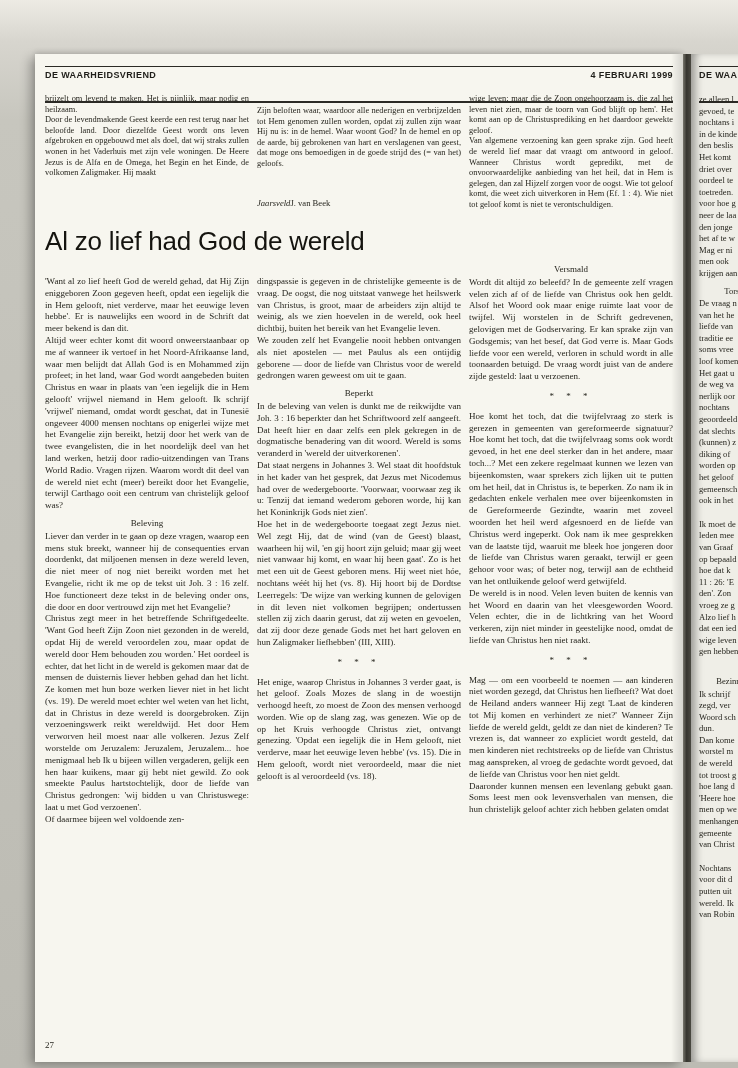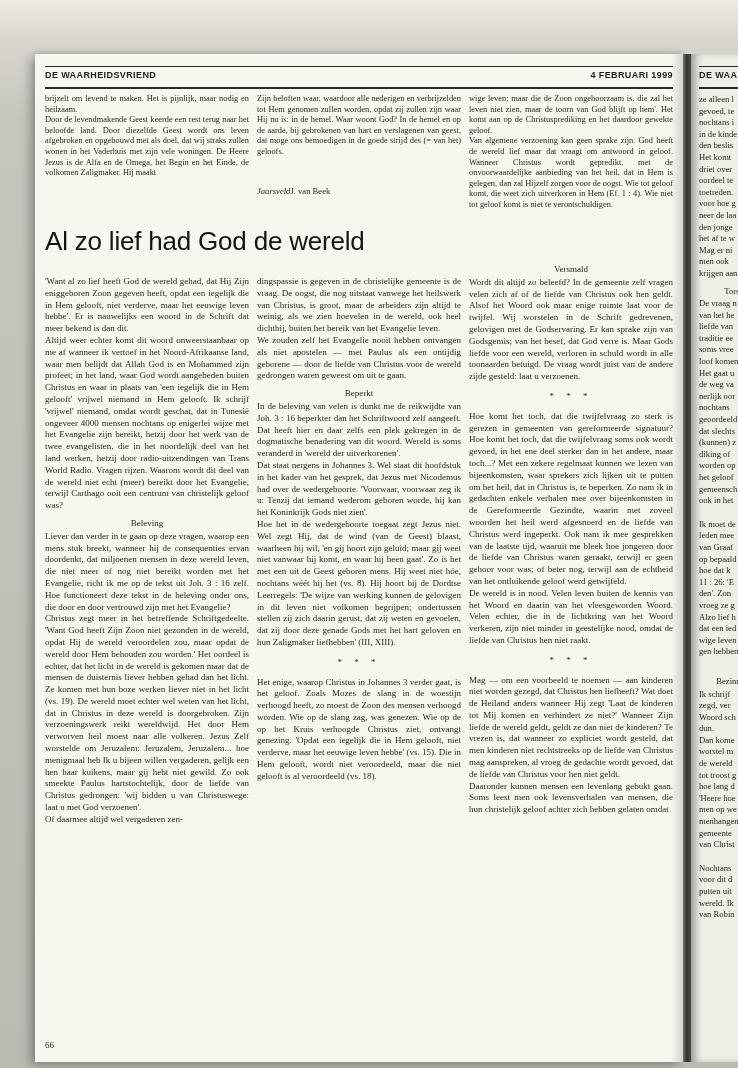--- a/index.html
+++ b/index.html
@@ -32,42 +32,42 @@
   
   .page2 {
     position:absolute; left:691px; top:54px; width:47px; height:1008px;
     background:#efeee7; overflow:hidden;
     box-shadow:inset 7px 0 9px -3px rgba(0,0,0,.38);
   }
   
   .masthead-bar {
     position:absolute; left:10px; right:10px; top:12px;
     border-top:1px solid #2b2a25; border-bottom:2px solid #2b2a25;
-    padding:3px 0 7px;
+    padding:3px 0 21px;
     display:flex; justify-content:space-between; align-items:baseline;
     font-family:"Liberation Sans","DejaVu Sans",sans-serif;
     font-weight:bold; font-size:9px; letter-spacing:.4px; color:#1f1e19;
     white-space:nowrap; overflow:hidden;
   }
   .page2 .masthead-bar { left:8px; right:0; }
   
   .col {
     position:absolute; width:204px; overflow:hidden;
     font-size:9px; line-height:11.8px; text-align:justify;
     color:#27261f;
   }
   .col.small { font-size:8.4px; line-height:10.6px; }
   .col p { margin:0;font-family:Liberation Serif, serif; }
   .col h3 { font-size:inherit; font-weight:normal; margin:6px 0 1px; text-align:center; }
   .col h3:first-child { margin-top:0; }
   .stars { text-align:center; letter-spacing:5px; margin:8px 0; color:#27261f; }
   .gap { height:12px; }
   .frag { white-space:nowrap; }
   .topcol1 { left:10px;  top:40px; height:130px; }
-  .topcol2 { left:222px; top:40px; height:132px; }
+  .topcol2 { left:222px; top:52px; height:132px; }
   .topcol3 { left:434px; top:40px; height:168px; }
   .byline {
     display:flex; justify-content:flex-start;
     margin-top:28px; font-size:8.6px;
   }
   .byline .place { font-style:italic; }
   .headline {
     position:absolute; left:10px; top:172px; width:430px;
     font-family:"Liberation Sans","DejaVu Sans",sans-serif;
     font-weight:normal; font-size:26px; letter-spacing:-.2px; color:#15140f;
@@ -114,21 +114,21 @@
       </div>
 
     <h1 class="headline">Al zo lief had God de wereld</h1>
 
     <div class="col bodycol1">
         <p>'Want al zo lief heeft God de wereld gehad, dat Hij Zijn eniggeboren Zoon gegeven heeft, opdat een iegelijk die in Hem gelooft, niet verderve, maar het eeuwige leven hebbe'. Er is nauwelijks een woord in de Schrift dat meer bekend is dan dit.</p>
         <p>Altijd weer echter komt dit woord onweerstaanbaar op me af wanneer ik vertoef in het Noord-Afrikaanse land, waar men belijdt dat Allah God is en Mohammed zijn profeet; in het land, waar God wordt aangebeden buiten Christus en waar in plaats van 'een iegelijk die in Hem gelooft' vrijwel niemand in Hem gelooft. Ik schrijf 'vrijwel' niemand, omdat wordt geschat, dat in Tunesië ongeveer 4000 mensen nochtans op enigerlei wijze met het Evangelie zijn bereikt, hetzij door het werk van de twee evangelisten, die in het noordelijk deel van het land werken, hetzij door radio-uitzendingen van Trans World Radio. Vragen rijzen. Waarom wordt dit deel van de wereld niet echt (meer) bereikt door het Evangelie, terwijl Carthago ooit een centrum van christelijk geloof was?</p>
         <h3>Beleving</h3>
         <p>Liever dan verder in te gaan op deze vragen, waarop een mens stuk breekt, wanneer hij de consequenties ervan doordenkt, dat miljoenen mensen in deze wereld leven, die niet meer of nog niet bereikt worden met het Evangelie, richt ik me op de tekst uit Joh. 3 : 16 zelf. Hoe functioneert deze tekst in de beleving onder ons, die door en door vertrouwd zijn met het Evangelie?</p>
         <p>Christus zegt meer in het betreffende Schriftgedeelte. 'Want God heeft Zijn Zoon niet gezonden in de wereld, opdat Hij de wereld veroordelen zou, maar opdat de wereld door Hem behouden zou worden.' Het oordeel is echter, dat het licht in de wereld is gekomen maar dat de mensen de duisternis liever hebben gehad dan het licht. Ze komen met hun boze werken liever niet in het licht (vs. 19). De wereld moet echter wel weten van het licht, dat in Christus in deze wereld is doorgebroken. Zijn verzoeningswerk reikt wereldwijd. Het door Hem verworven heil moest naar alle volkeren. Jezus Zelf worstelde om Jeruzalem: Jeruzalem, Jeruzalem... hoe menigmaal heb Ik u bijeen willen vergaderen, gelijk een hen haar kuikens, maar gij hebt niet gewild. Zo ook smeekte Paulus hartstochtelijk, door de liefde van Christus gedrongen: 'wij bidden u van Christuswege: laat u met God verzoenen'.</p>
-        <p>Of daarmee altijd wel vergaderen zen-</p>
+        <p>Of daarmee bijeen wel voldoende zen-</p>
       </div>
     <div class="col bodycol2">
         <p>dingspassie is gegeven in de christelijke gemeente is de vraag. De oogst, die nog uitstaat vanwege het heilswerk van Christus, is groot, maar de arbeiders zijn altijd te weinig, als we zien hoevelen in de wereld, ook heel dichtbij, buiten het bereik van het Evangelie leven.</p>
         <p>We zouden zelf het Evangelie nooit hebben ontvangen als niet apostelen — met Paulus als een ontijdig geborene — door de liefde van Christus voor de wereld gedrongen waren geweest om uit te gaan.</p>
         <h3>Beperkt</h3>
         <p>In de beleving van velen is dunkt me de reikwijdte van Joh. 3 : 16 beperkter dan het Schriftwoord zelf aangeeft. Dat heeft hier en daar zelfs een plek gekregen in de dogmatische benadering van dit woord. Wereld is soms veranderd in 'wereld der uitverkorenen'.</p>
         <p>Dat staat nergens in Johannes 3. Wel staat dit hoofdstuk in het kader van het gesprek, dat Jezus met Nicodemus had over de wedergeboorte. 'Voorwaar, voorwaar zeg ik u: Tenzij dat iemand wederom geboren worde, hij kan het Koninkrijk Gods niet zien'.</p>
         <p>Hoe het in de wedergeboorte toegaat zegt Jezus niet. Wel zegt Hij, dat de wind (van de Geest) blaast, waarheen hij wil, 'en gij hoort zijn geluid; maar gij weet niet vanwaar hij komt, en waar hij heen gaat'. Zo is het met een uit de Geest geboren mens. Hij weet niet hóe, nochtans wéét hij het (vs. 8). Hij hoort bij de Dordtse Leerregels: 'De wijze van werking kunnen de gelovigen in dit leven niet volkomen begrijpen; ondertussen stellen zij zich daarin gerust, dat zij weten en gevoelen, dat zij door deze genade Gods met het hart geloven en hun Zaligmaker liefhebben' (III, XIII).</p>
         <div class="stars">* * *</div>
         <p>Het enige, waarop Christus in Johannes 3 verder gaat, is het geloof. Zoals Mozes de slang in de woestijn verhoogd heeft, zo moest de Zoon des mensen verhoogd worden. Wie op de slang zag, was genezen. Wie op de op het Kruis verhoogde Christus ziet, ontvangt genezing. 'Opdat een iegelijk die in Hem gelooft, niet verderve, maar het eeuwige leven hebbe' (vs. 15). Die in Hem gelooft, wordt niet veroordeeld, maar die niet gelooft is al veroordeeld (vs. 18).</p>
@@ -137,21 +137,21 @@
         <h3>Versmald</h3>
         <p>Wordt dit altijd zo beleefd? In de gemeente zelf vragen velen zich af of de liefde van Christus ook hen geldt. Alsof het Woord ook maar enige ruimte laat voor de twijfel. Wij worstelen in de Schrift gedrevenen, gelovigen met de Godservaring. Er kan sprake zijn van Godsgemis; van het besef, dat God verre is. Maar Gods liefde voor een wereld, verloren in schuld wordt in alle toonaarden betuigd. De vraag wordt juist van de andere zijde gesteld: laat u verzoenen.</p>
         <div class="stars">* * *</div>
         <p>Hoe komt het toch, dat die twijfelvraag zo sterk is gerezen in gemeenten van gereformeerde signatuur? Hoe komt het toch, dat die twijfelvraag soms ook wordt gevoed, in het ene deel sterker dan in het andere, maar toch...? Met een zekere regelmaat kunnen we lezen van bijeenkomsten, waar sprekers zich lijken uit te putten om het heil, dat in Christus is, te beperken. Zo nam ik in gedachten enkele verhalen mee over bijeenkomsten in de Gereformeerde Gezindte, waarin met zoveel woorden het heil werd afgesnoerd en de liefde van Christus werd ingeperkt. Ook nam ik mee gesprekken van de laatste tijd, waaruit me bleek hoe jongeren door de liefde van Christus waren geraakt, terwijl er geen gehoor voor was; of beter nog, terwijl aan de echtheid van het ontluikende geloof werd getwijfeld.</p>
         <p>De wereld is in nood. Velen leven buiten de kennis van het Woord en daarin van het vleesgeworden Woord. Velen echter, die in de lichtkring van het Woord verkeren, zijn niet minder in geestelijke nood, omdat de liefde van Christus hen niet raakt.</p>
         <div class="stars">* * *</div>
         <p>Mag — om een voorbeeld te noemen — aan kinderen niet worden gezegd, dat Christus hen liefheeft? Wat doet de Heiland anders wanneer Hij zegt 'Laat de kinderen tot Mij komen en verhindert ze niet?' Wanneer Zijn liefde de wereld geldt, geldt ze dan niet de kinderen? Te vrezen is, dat wanneer zo expliciet wordt gesteld, dat men kinderen niet rechtstreeks op de liefde van Christus mag aanspreken, al vroeg de gedachte wordt gevoed, dat de liefde van Christus voor hen niet geldt.</p>
         <p>Daaronder kunnen mensen een levenlang gebukt gaan. Soms leest men ook levensverhalen van mensen, die hun christelijk geloof achter zich hebben gelaten omdat</p>
       </div>
 
-    <div class="pagenum">66</div>
+    <div class="pagenum">27</div>
   </div>
 
   <div class="gutter"></div>
 
   <div class="page2">
     <div class="masthead-bar">
       <span>DE WAAR</span>
     </div>
     <div class="col frags">
         <div class="frag">ze alleen l</div>

